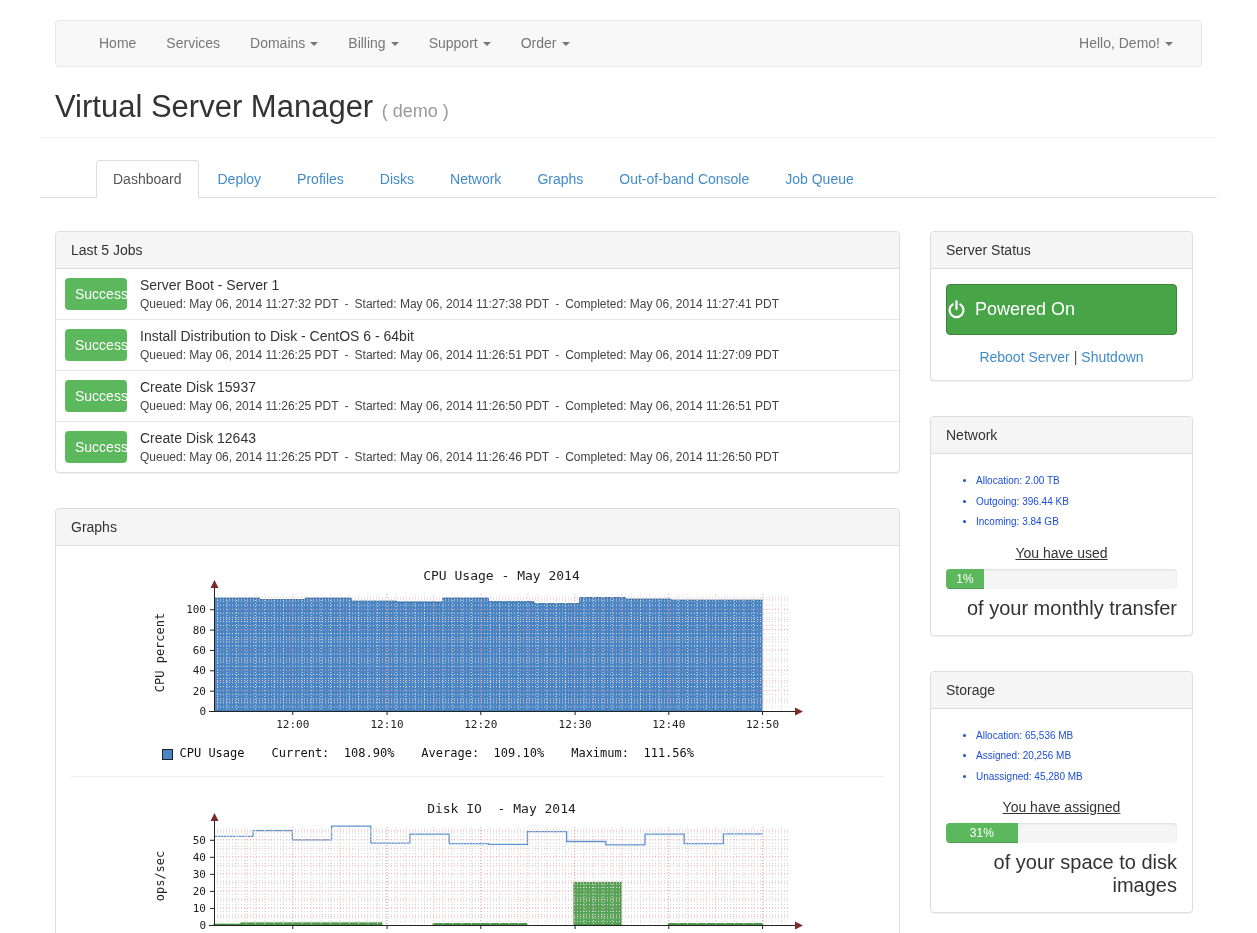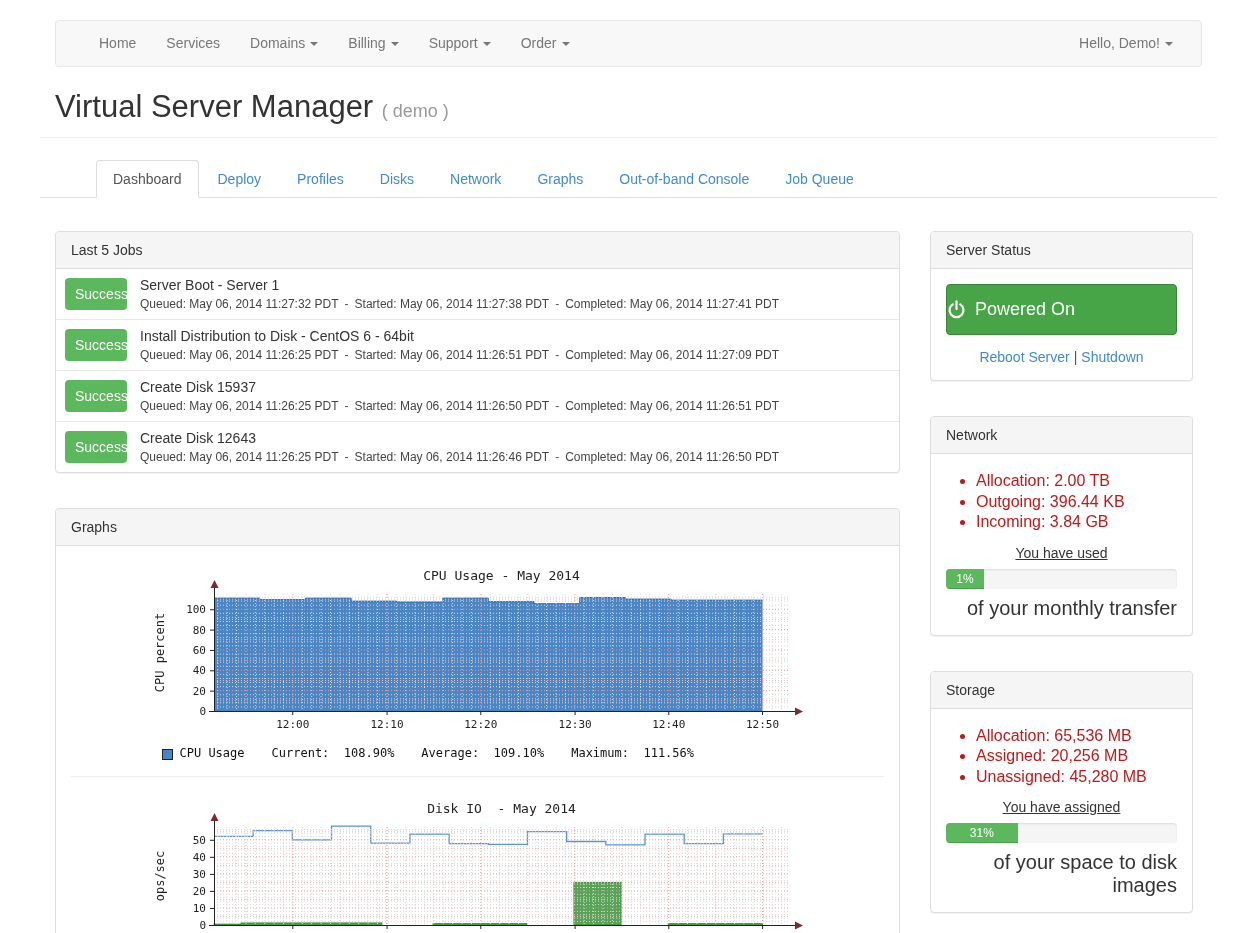--- a/index.html
+++ b/index.html
@@ -62,21 +62,21 @@
   
   .panel-body { padding:15px; }
   .power-btn { display:flex; width:100%; height:51px; align-items:center; justify-content:flex-start;
     background:#47a447; border:1px solid #398439; border-radius:4px; color:#fff; font-size:18px;
     cursor:pointer; font-family:"Liberation Sans", sans-serif; gap:9px; }
   .status-links { text-align:center; margin-top:14px; font-size:14px; }
   .status-links a { color:#428bca; cursor:pointer; }
   .status-links .sep { color:#555; margin:0 4px; }
 
   
-  .res-list { margin:2px 0 12px 30px; line-height:20.5px; font-size:16px; color:#b91c1c; }
+  .res-list { margin:2px 0 12px 30px; line-height:20.5px; font-size:10px; color:#1d4ed8; }
   .res-caption { text-align:center; font-size:14px; margin-bottom:8px;text-decoration:underline; }
   .progress { height:20px; background:#f5f5f5; border-radius:4px;
     box-shadow:inset 0 1px 2px rgba(0,0,0,.1); overflow:hidden; margin-bottom:8px; }
   .progress-bar { height:100%; background:#5cb85c; min-width:38px; color:#fff; font-size:12px;
     display:flex; align-items:center; justify-content:center; box-shadow:inset 0 -1px 0 rgba(0,0,0,.15); }
   .res-footer { text-align:right; font-size:20px; }
 
   svg text { font-family:"DejaVu Sans Mono", monospace; }
 </style>
 </head>

